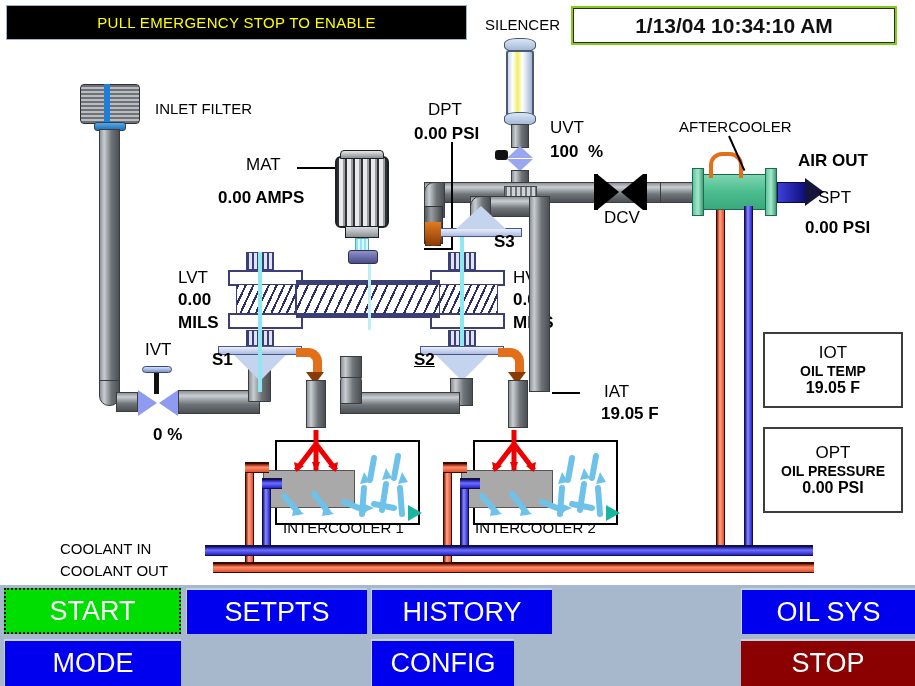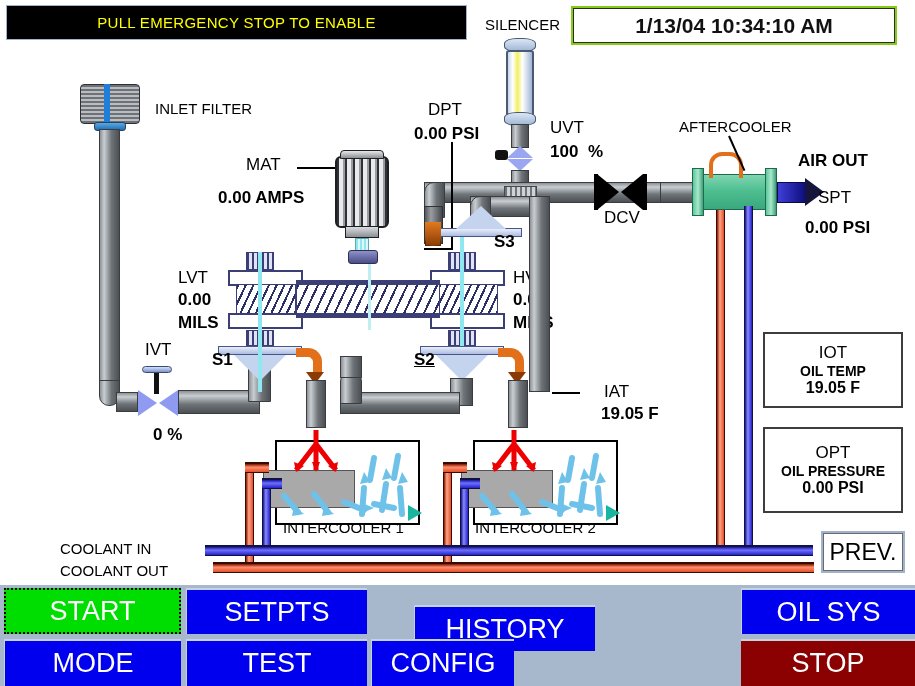--- a/index.html
+++ b/index.html
@@ -331,44 +331,38 @@
     <div class="r1">IOT</div>
     <div class="r2">OIL TEMP</div>
     <div class="r3">19.05 F</div>
   </div>
   <div class="readout-box" style="left:763px;top:427px;width:140px;height:86px;">
     <div class="r1">OPT</div>
     <div class="r2">OIL PRESSURE</div>
     <div class="r3">0.00 PSI</div>
   </div>
 
-  <div class="prev-btn">
-    <span>PREV.</span>
-  </div>
 
   <div class="btnbar">
     <div class="btn green" style="left:4px;top:3px;width:177px;height:46px;">
       <span>START</span>
     </div>
     <div class="btn blue" style="left:186px;top:3px;width:181px;height:46px;">
       <span>SETPTS</span>
     </div>
-    <div class="btn blue" style="left:371px;top:20px;width:181px;height:46px;margin-left:43px;">
+    <div class="btn blue" style="left:371px;top:3px;width:181px;height:46px;">
       <span>HISTORY</span>
     </div>
     <div class="btn blue" style="left:741px;top:3px;width:174px;height:46px;">
       <span>OIL SYS</span>
     </div>
 
     <div class="btn blue" style="left:4px;top:54px;width:177px;height:47px;">
       <span>MODE</span>
     </div>
-    <div class="btn blue" style="left:186px;top:54px;width:181px;height:47px;">
-      <span>TEST</span>
-    </div>
     <div class="btn blue" style="left:371px;top:54px;width:143px;height:47px;">
       <span>CONFIG</span>
     </div>
     <div class="btn red" style="left:741px;top:54px;width:174px;height:47px;">
       <span>STOP</span>
     </div>
   </div>
 
 </div>
 

